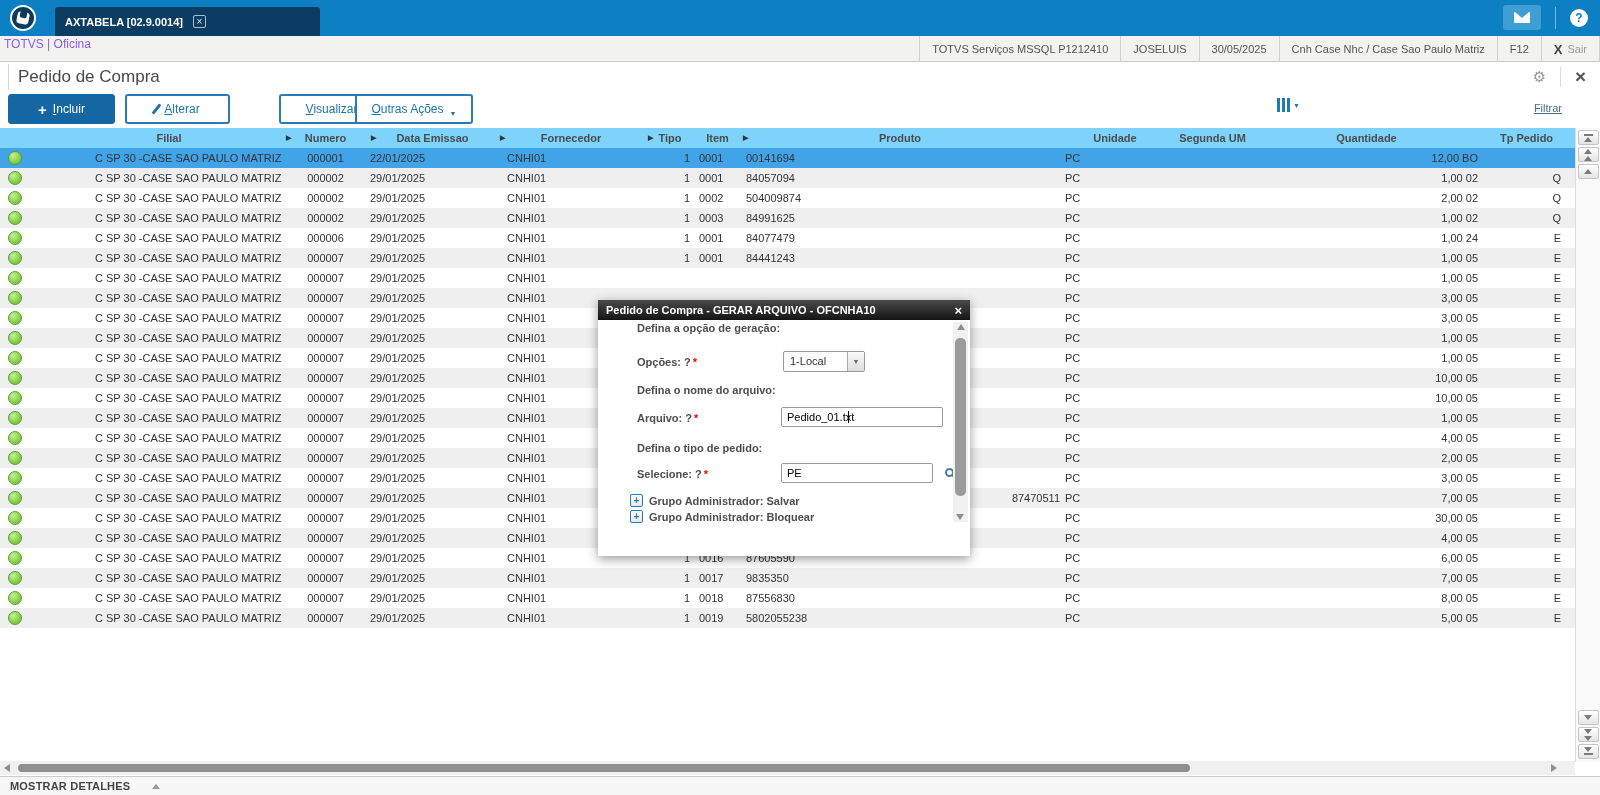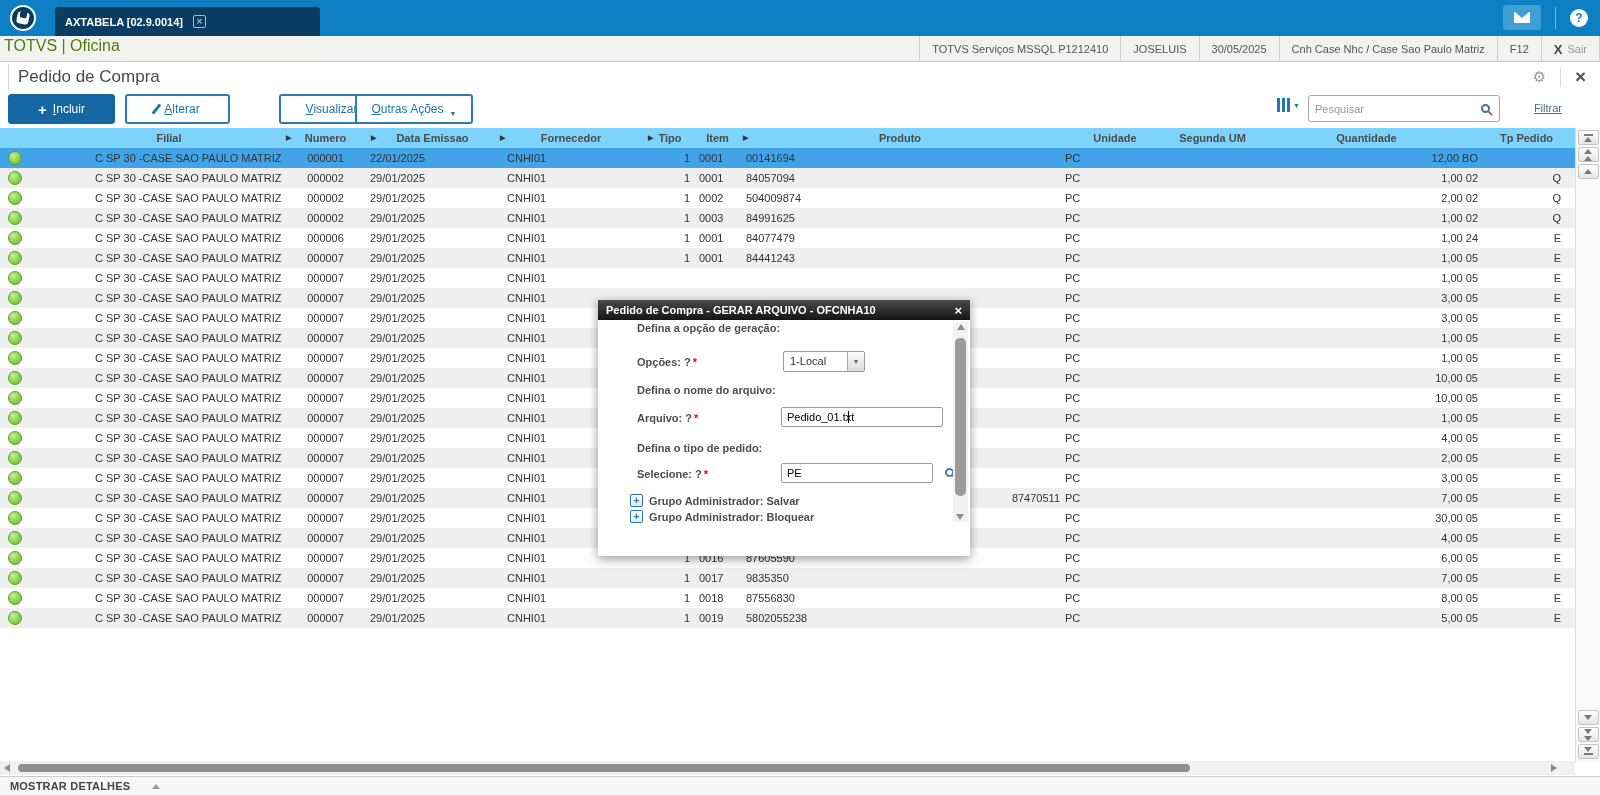--- a/index.html
+++ b/index.html
@@ -24,21 +24,21 @@
   .envelope { position:absolute; left:11px; top:7px; width:16px; height:11px; background:#fff; border-radius:1px; }
   .envelope::after { content:""; position:absolute; left:1px; top:0; width:0; height:0;
          border-left:7px solid transparent; border-right:7px solid transparent; border-top:6px solid #3f9fd4; }
   .topbar-sep { width:1px; height:22px; background:rgba(255,255,255,.45); }
   .help-btn { width:18px; height:18px; background:#fff; border-radius:50%; color:#0d80c4;
          font-size:12px; font-weight:bold; text-align:center; line-height:18px; cursor:pointer; }
 
   
   #subheader { position:absolute; left:0; top:36px; width:1600px; height:26px; background:#f2f2f0;
          border-bottom:1px solid #c9c9c9; }
-  #brand { position:absolute; left:4px; top:1px; font-size:16px; color:#4d7c0f; }
+  #brand { position:absolute; left:4px; top:1px; font-size:12px; color:#8b5cf6; }
   #env-cells { position:absolute; right:0; top:0; height:26px; display:flex; align-items:stretch; }
   .env-cell { border-left:1px solid #cfcfcf; padding:0 12px; font-size:11px; color:#555;
          display:flex; align-items:center; white-space:nowrap; }
   .env-cell:last-child { border-right:1px solid #cfcfcf; }
   #exit-cell { cursor:pointer; gap:5px; }
   #exit-cell .x { color:#444; font-weight:bold; font-size:13px; }
   #exit-cell .sair { color:#9a9a9a; }
 
   
   #pagehead { position:absolute; left:0; top:62px; width:1600px; height:30px; background:#fff; }
@@ -224,24 +224,20 @@
     <span class="dd-arrow">▼</span>
   </div>
   <div id="cols-btn">
     <span class="bars">
         <span class="bar"></span>
         <span class="bar"></span>
         <span class="bar"></span>
       </span>
     <span class="tri">▼</span>
   </div>
-  <div id="search-wrap">
-    <input type="text" placeholder="Pesquisar" style="">
-    <span class="lens"></span>
-  </div>
   <div id="filtrar">Filtrar</div>
 </div>
 
 <div id="grid">
   <div id="grid-header">
       <div class="hcell" style="width: 55px;"><span></span></div>
       <div class="hcell" style="width: 228px;"><span>Filial</span></div>
       <div class="hcell" style="width: 85px;"><span class="sort">▶</span><span>Numero</span></div>
       <div class="hcell" style="width: 129px;"><span class="sort">▶</span><span>Data Emissao</span></div>
       <div class="hcell" style="width: 148px;"><span class="sort">▶</span><span>Fornecedor</span></div>

